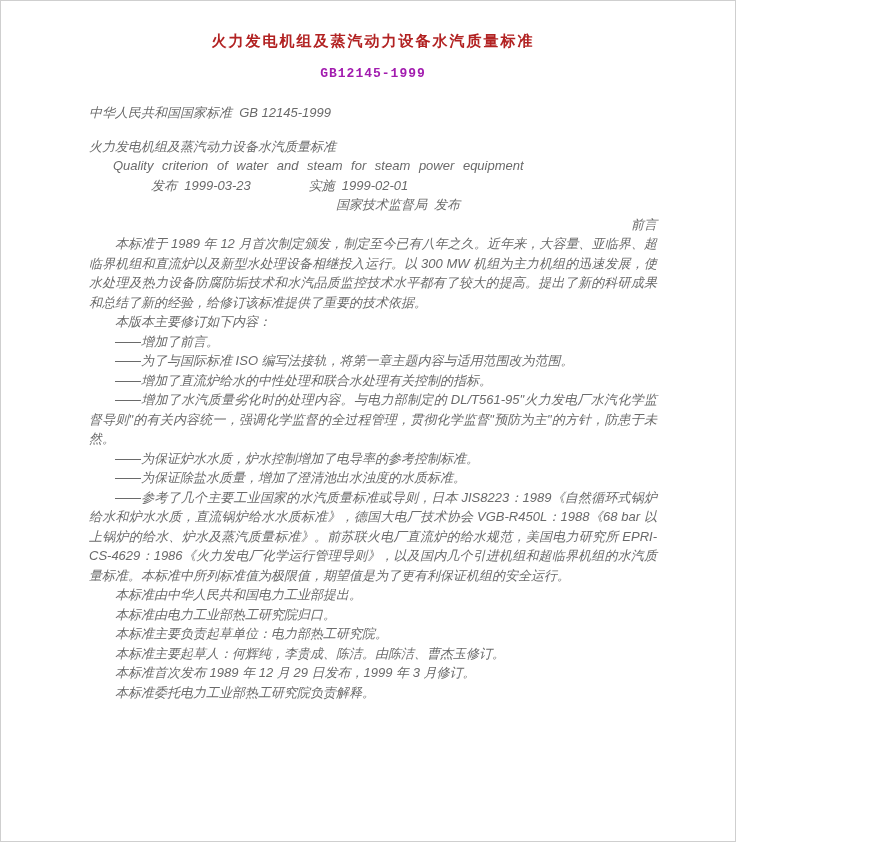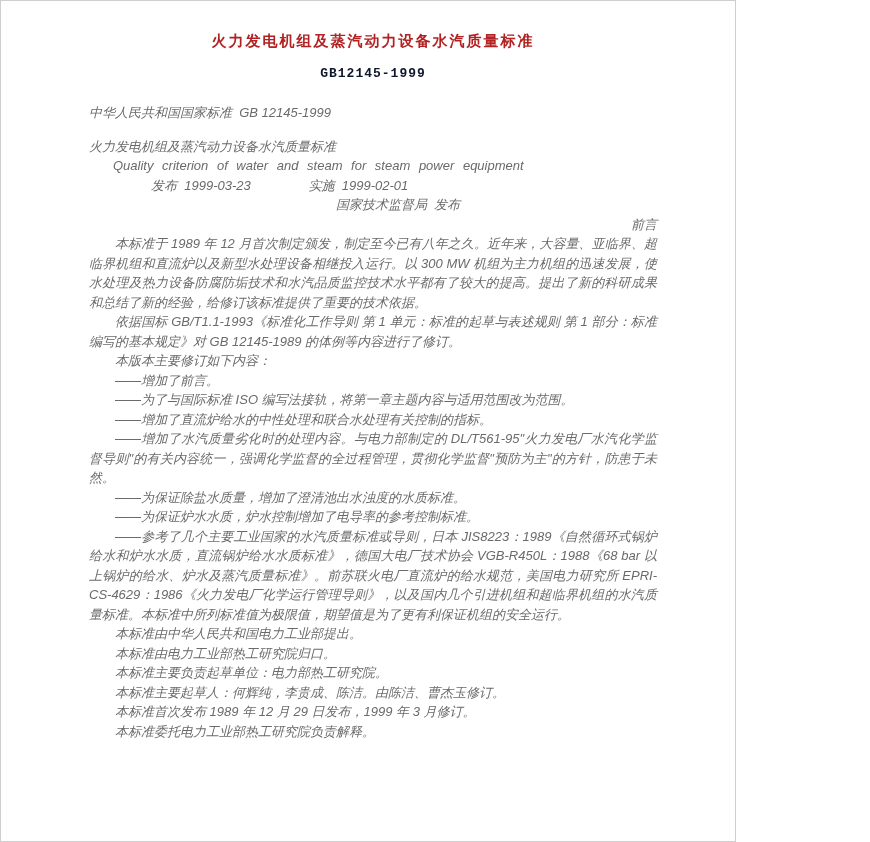--- a/index.html
+++ b/index.html
@@ -25,21 +25,21 @@
     text-align: center;
     color: #b22222;
     font-size: 15px;
     font-weight: bold;
     letter-spacing: 2px;
     line-height: 20px;
   }
   .doc-subtitle {
     margin: 0 0 20px 0;
     text-align: center;
-    color: #0f172a;
+    color: #a21caf;
     font-size: 13px;
     font-weight: bold;
     font-family: "Liberation Mono", "DejaVu Sans Mono", monospace;
     letter-spacing: 1px;
     line-height: 18px;
   }
   .doc p { margin: 0; font-style: italic; }
   .hdr-national { white-space: pre-wrap; margin-bottom: 14px !important; }
   .hdr-en { padding-left: 24px; word-spacing: 5px; }
   .hdr-issue { padding-left: 62px; white-space: pre-wrap; }
@@ -58,28 +58,27 @@
 
     <p class="hdr-national">中华人民共和国国家标准  GB 12145-1999</p>
     <p class="hdr-cn">火力发电机组及蒸汽动力设备水汽质量标准</p>
     <p class="hdr-en">Quality criterion of water and steam for steam power equipment</p>
     <p class="hdr-issue">发布  1999-03-23                实施  1999-02-01</p>
     <p class="hdr-issuer">国家技术监督局  发布</p>
 
     <p class="foreword-heading">前言</p>
 
     <p class="para">本标准于 1989 年 12 月首次制定颁发，制定至今已有八年之久。近年来，大容量、亚临界、超临界机组和直流炉以及新型水处理设备相继投入运行。以 300 MW 机组为主力机组的迅速发展，使水处理及热力设备防腐防垢技术和水汽品质监控技术水平都有了较大的提高。提出了新的科研成果和总结了新的经验，给修订该标准提供了重要的技术依据。</p>
-    <p class="para">依据国标 GB/T1.1-1993《标准化工作导则  第 1 单元：标准的起草与表述规则  第 1 部分：标准编写的基本规定》对 GB 12145-1989  的体例等内容进行了修订。</p>
     <p class="para">本版本主要修订如下内容：</p>
     <p class="para">——增加了前言。</p>
     <p class="para">——为了与国际标准 ISO 编写法接轨，将第一章主题内容与适用范围改为范围。</p>
     <p class="para">——增加了直流炉给水的中性处理和联合水处理有关控制的指标。</p>
     <p class="para">——增加了水汽质量劣化时的处理内容。与电力部制定的 DL/T561-95"火力发电厂水汽化学监督导则"的有关内容统一，强调化学监督的全过程管理，贯彻化学监督"预防为主"的方针，防患于未然。</p>
+    <p class="para">——为保证炉水水质，炉水控制增加了电导率的参考控制标准。</p>
     <p class="para">——为保证除盐水质量，增加了澄清池出水浊度的水质标准。</p>
-    <p class="para">——为保证炉水水质，炉水控制增加了电导率的参考控制标准。</p>
     <p class="para">——参考了几个主要工业国家的水汽质量标准或导则，日本 JIS8223：1989《自然循环式锅炉给水和炉水水质，直流锅炉给水水质标准》，德国大电厂技术协会 VGB-R450L：1988《68 bar 以上锅炉的给水、炉水及蒸汽质量标准》。前苏联火电厂直流炉的给水规范，美国电力研究所 EPRI-CS-4629：1986《火力发电厂化学运行管理导则》，以及国内几个引进机组和超临界机组的水汽质量标准。本标准中所列标准值为极限值，期望值是为了更有利保证机组的安全运行。</p>
     <p class="para">本标准由中华人民共和国电力工业部提出。</p>
     <p class="para">本标准由电力工业部热工研究院归口。</p>
     <p class="para">本标准主要负责起草单位：电力部热工研究院。</p>
     <p class="para">本标准主要起草人：何辉纯，李贵成、陈洁。由陈洁、曹杰玉修订。</p>
     <p class="para">本标准首次发布 1989 年 12 月 29 日发布，1999 年 3 月修订。</p>
     <p class="para">本标准委托电力工业部热工研究院负责解释。</p>
 
   </div>
 </div>

